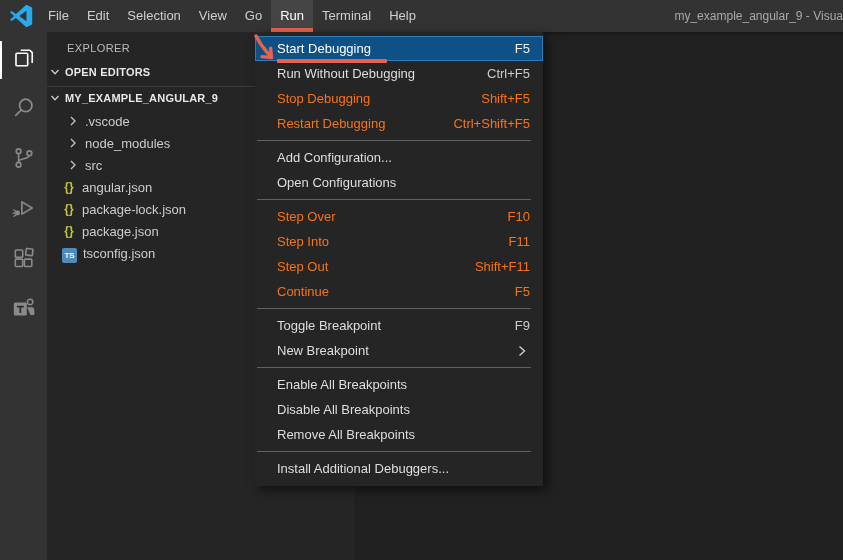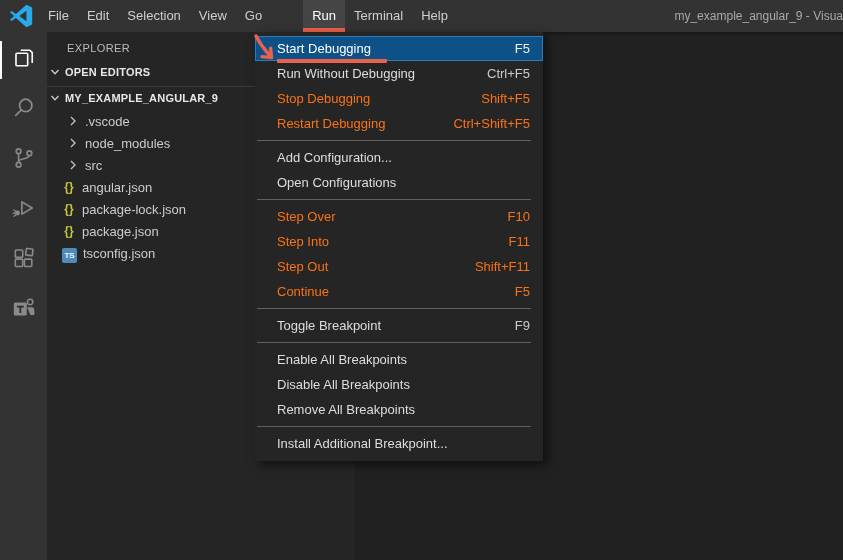--- a/index.html
+++ b/index.html
@@ -5,21 +5,21 @@
   * { margin:0; padding:0; box-sizing:border-box; }
   html,body { background:#161616; }
   body { font-family:"Liberation Sans", sans-serif; }
   .screen { position:relative; width:843px; height:560px; overflow:hidden; background:#212121; }
 
   
   .titlebar { position:relative; z-index:5; height:32px; background:#333334; display:flex; align-items:stretch; }
   .logo { width:24px; height:24px; margin:4px 6px 0 9px; flex:0 0 auto; }
   .menubar { display:flex; align-items:stretch; }
   .mb-item { position:relative; font-size:13px; color:#cfcfcf; padding:0 9px; line-height:32px; cursor:default; white-space:nowrap;text-align:right; }
-  .mb-item.active { background:#454546; color:#ffffff;margin-left:32px; }
+  .mb-item.active { background:#454546; color:#ffffff; }
   .mb-underline { position:absolute; left:0; right:0; bottom:0; height:4px; }
   .window-title { position:absolute; top:0; right:0; line-height:32px; font-size:12px; color:#a9a9a9; white-space:nowrap; }
 
   
   .main { display:flex; height:528px; }
   .activitybar { width:47px; background:#333334; flex:0 0 auto; padding-top:3px; }
   .ab-item { position:relative; height:50px; display:flex; align-items:center; justify-content:center; }
   .ab-item svg { width:26px; height:26px; }
   .ab-item.active::before { content:''; position:absolute; left:0; top:6px; bottom:6px; width:2px; background:#ffffff; }
 
@@ -222,33 +222,39 @@
       </div>
       <div class="menu-row disabled">
         <span>Continue</span>
         <span class="shortcut">F5</span>
       </div>
       <div class="menu-sep"></div>
       <div class="menu-row">
         <span>Toggle Breakpoint</span>
         <span class="shortcut">F9</span>
       </div>
+      <div class="menu-row">
+        <span>New Breakpoint</span>
+        <span class="submenu-chev"><svg viewBox="0 0 16 16">
+            <polyline points="5.5,3.5 10.5,8 5.5,12.5" fill="none" stroke="#d0d0d0" stroke-width="1.4"></polyline>
+          </svg></span>
+      </div>
       <div class="menu-sep"></div>
       <div class="menu-row">
         <span>Enable All Breakpoints</span>
       </div>
       <div class="menu-row">
         <span>Disable All Breakpoints</span>
       </div>
       <div class="menu-row">
         <span>Remove All Breakpoints</span>
       </div>
       <div class="menu-sep"></div>
       <div class="menu-row">
-        <span>Install Additional Breakpoint...</span>
+        <span>Install Additional Debuggers...</span>
       </div>
     </div>
 
   <svg class="annot" style="left:251px; top:34px;" width="30" height="30" viewBox="0 0 30 30">
     <path d="M5 2 C 9 10, 13 15, 18 20.5" fill="none" stroke="#e8624d" stroke-width="3.4" stroke-linecap="round"></path>
     <path d="M20.5 23.5 L11 22.6 M20.5 23.5 L19.6 14.1" fill="none" stroke="#e8624d" stroke-width="3.4" stroke-linecap="round"></path>
   </svg>
   <div class="annot annot-bar" style="left:277px; top:59px; width:110px; background:#e8624d;"></div>
 
 </div>

